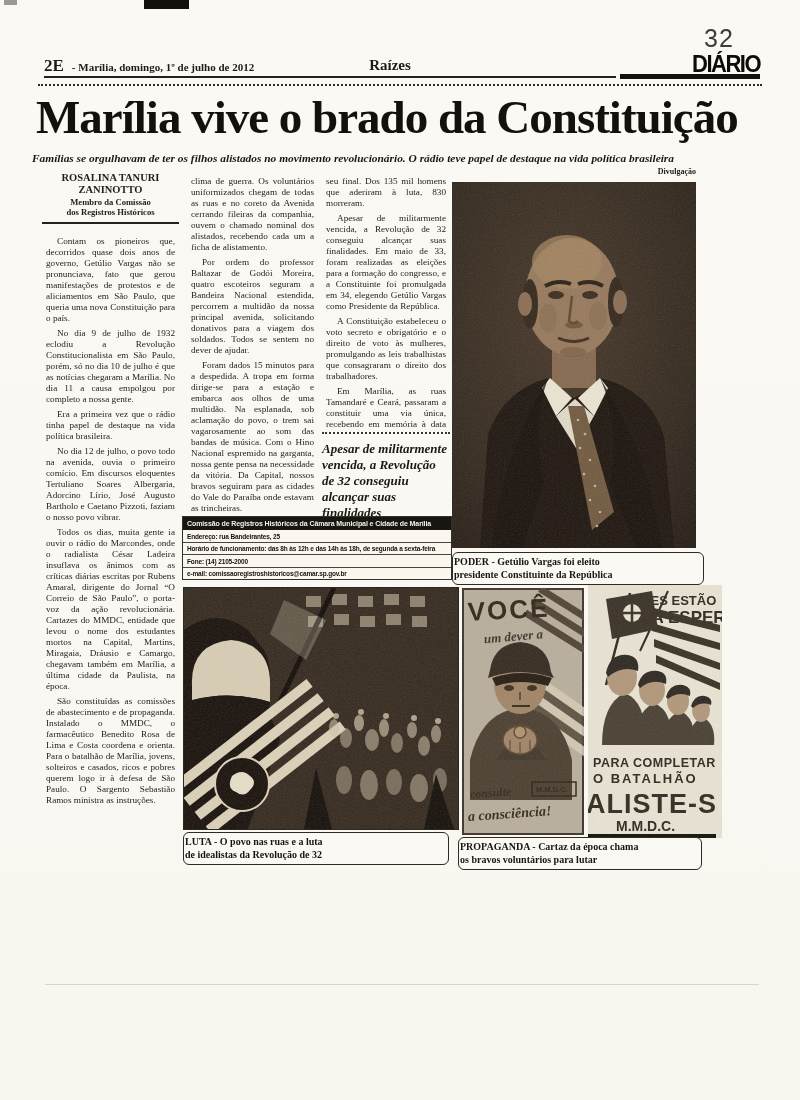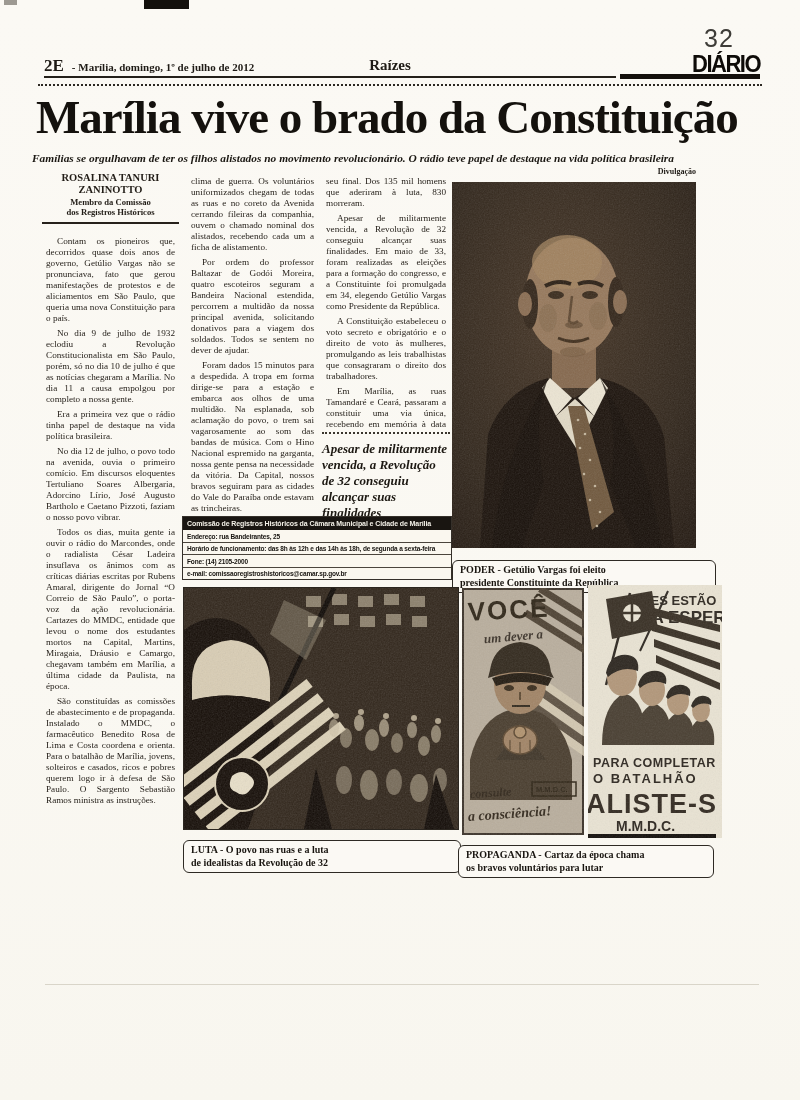--- a/index.html
+++ b/index.html
@@ -49,22 +49,22 @@
         border-bottom:1px solid #4a443c;padding:2.5px 4px 2px 4px;white-space:nowrap;overflow:hidden;color:#15120e;}
   .infobox-line:last-child{border-bottom:none;}
   
   figure{position:absolute;margin:0;padding:0;}
   figure svg{display:block;}
   .fig-vargas{left:452px;top:182px;width:244px;height:366px;}
   .fig-luta{left:183px;top:587px;width:276px;height:243px;border:1px solid #2b2620;box-sizing:border-box;}
   .fig-voce{left:462px;top:588px;width:122px;height:247px;}
   .fig-elles{left:588px;top:585px;width:134px;height:253px;}
   
-  .caption{position:absolute;border:1.5px solid #2e2a24;border-radius:6px;padding:3px 7px;background:#fbf9f4;
-        font-weight:700;font-size:10px;line-height:12.5px;white-space:pre-line;color:#191510;margin-top:8px;}
+  .caption{position:absolute;border:1.5px solid #2e2a24;border-radius:6px;padding:3px 1px;background:#fbf9f4;
+        font-weight:700;font-size:10px;line-height:12.5px;white-space:pre-line;color:#191510;}
   .cap-poder{left:452px;top:552px;width:248px;}
   .cap-luta{left:183px;top:832px;width:262px;}
   .cap-propaganda{left:458px;top:837px;width:240px;}
   .bottom-rule{position:absolute;left:45px;top:984px;width:714px;height:1px;background:#d9d5c9;}
 </style>
 </head>
 <body>
 
 <div class="page">
 

